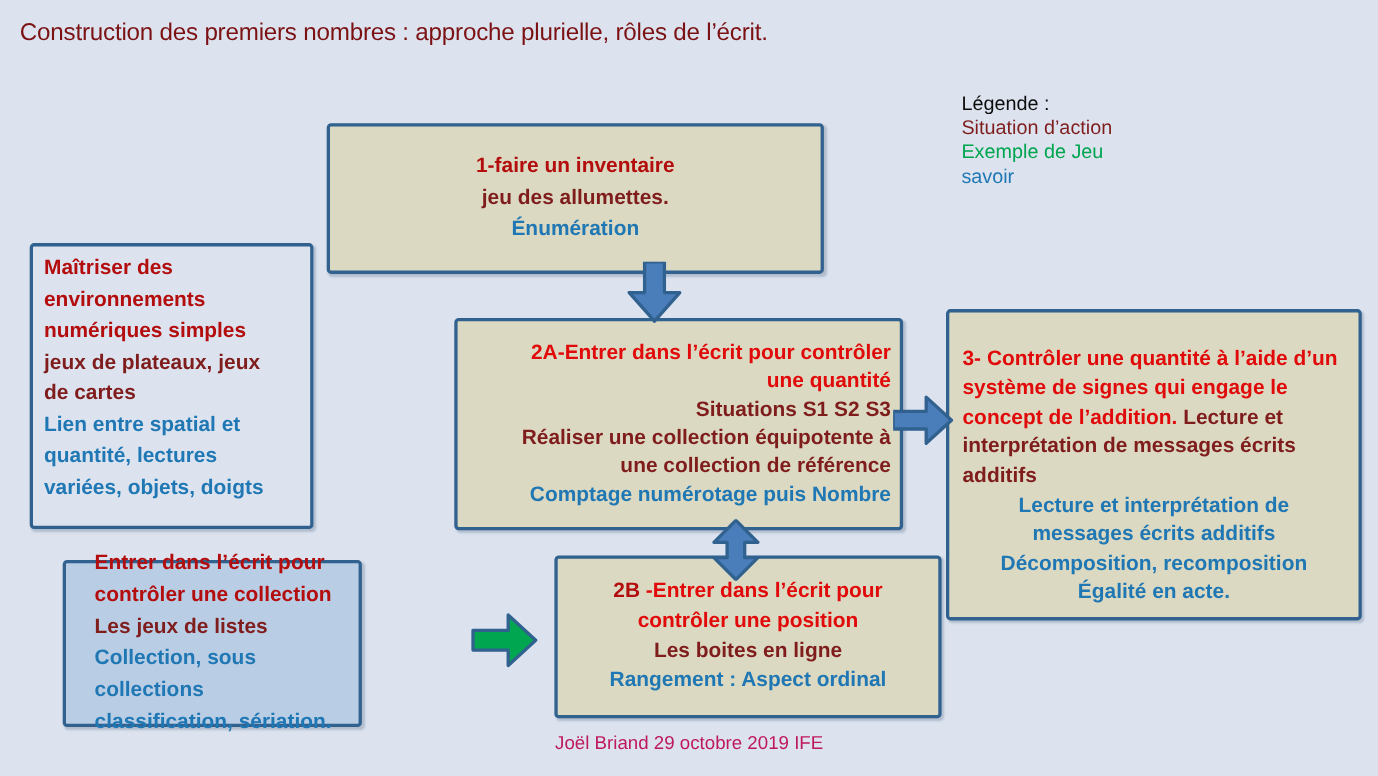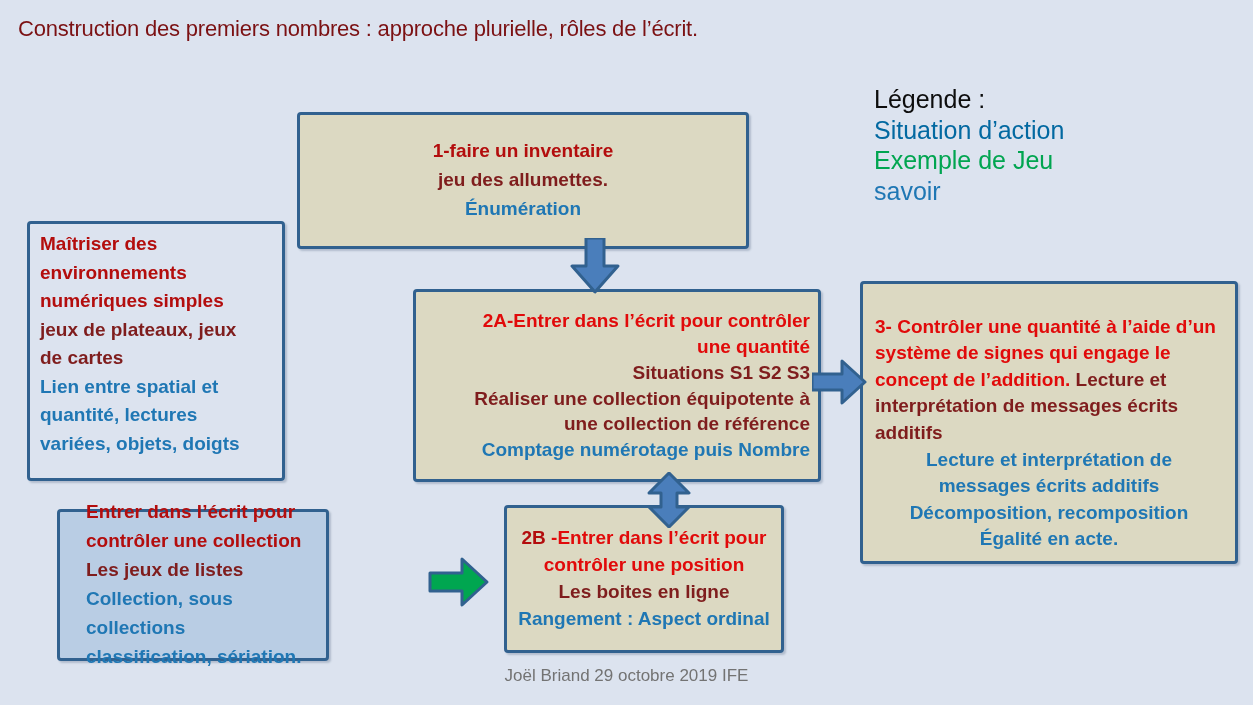--- a/index.html
+++ b/index.html
@@ -33,25 +33,25 @@
     font-family: "Liberation Sans", sans-serif;
   }
 
   
   #legend {
     position: absolute;
     left: 874px;
     top: 84px;
     width: 360px;
     line-height: 1.22;
-    font-size: 25px;
+    font-size: 18px;
     font-weight: 400;
   }
   #legend .lg-title { color: #0d0d0d; }
-  #legend .lg-action { color: #0369a1; }
+  #legend .lg-action { color: #7f1d1d; }
   #legend .lg-game   { color: #00a550; }
   #legend .lg-know   { color: #1f77b4; }
 
   
   .node {
     position: absolute;
     box-sizing: border-box;
     border: 3px solid #31618f;
     border-radius: 4px;
     display: flex;
@@ -100,40 +100,40 @@
     justify-content: flex-end;
   }
 
   #node-collection {
     left: 57px; top: 509px; width: 272px; height: 152px;
     font-size: 19px; font-weight: bold; line-height: 1.52;
     padding: 4px 14px 4px 26px;
   }
 
   #node-2b {
-    left: 504px; top: 505px; width: 280px; height: 148px;
+    left: 504px; top: 505px; width: 352px; height: 148px;
     font-size: 19px; font-weight: bold; line-height: 1.42;
     padding: 4px 10px;
   }
 
   
   .arrow { position: absolute; }
   #arrow-down-1-2a  { left: 568px; top: 238px; }
   #arrow-right-2a-3 { left: 812px; top: 358px; }
   #arrow-updown-2a-2b { left: 645px; top: 472px; }
   #arrow-green-coll-2b { left: 428px; top: 556px; }
 
   
   #footer {
     position: absolute;
     left: 0; top: 666px;
     width: 1253px;
     text-align: center;
     font-size: 17px;
-    color: #737373;
+    color: #be185d;
     font-family: "Liberation Sans", sans-serif;
   }
 </style>
 </head>
 <body>
 
 <div id="slide">
 
   <div id="slide-title">Construction des premiers nombres : approche plurielle, rôles de l’écrit.</div>
 

